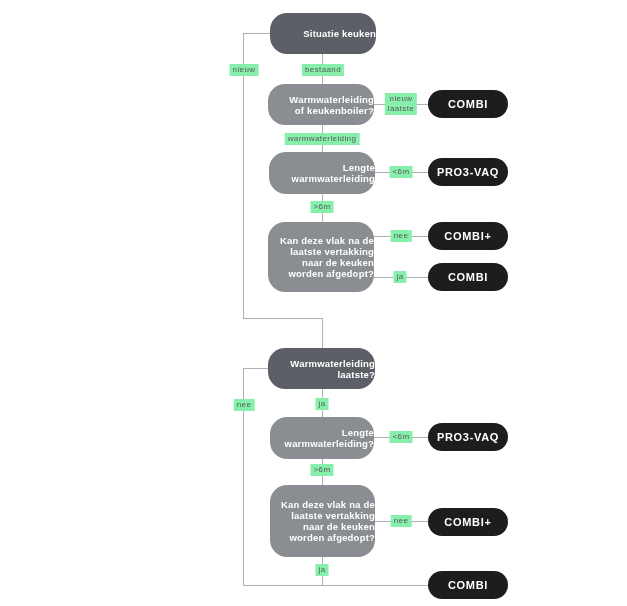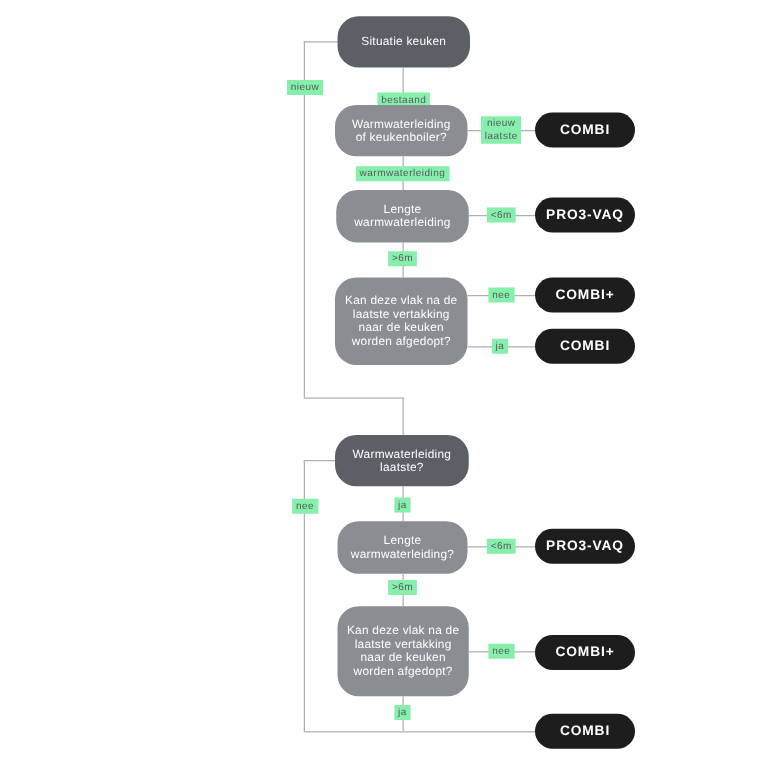--- a/index.html
+++ b/index.html
@@ -20,24 +20,24 @@
     background: #aeb0b3;
   }
   .h-line { height: 1px; }
   .v-line { width: 1px; }
   .box {
     position: absolute;
     border-radius: 17px;
     color: #ffffff;
     display: flex;
     flex-direction: column;
-    align-items: center;
+    align-items: flex-end;
     justify-content: center;
     text-align: center;
-    font-weight: normal;
+    font-weight: bold;
     font-size: 9.5px;
     line-height: 11px;
     letter-spacing: 0.2px;
     z-index: 2;
   }
   .box.dark { background: #5c6066; }
   .box.medium { background: #8a8d92; }
   .pill {
     position: absolute;
     width: 80px;
@@ -87,21 +87,21 @@
   <div class="h-line" style="left:243px;top:368px;width:25px"></div>
   <div class="v-line" style="left:243px;top:368px;height:217px"></div>
   <div class="v-line" style="left:322px;top:389px;height:28px"></div>
   <div class="h-line" style="left:374px;top:437px;width:54px"></div>
   <div class="v-line" style="left:322px;top:459px;height:26px"></div>
   <div class="h-line" style="left:375px;top:521px;width:53px"></div>
   <div class="v-line" style="left:322px;top:557px;height:28px"></div>
   <div class="h-line" style="left:243px;top:585px;width:185px"></div>
 
   <div class="edge-label" style="left:244px;top:70px">nieuw</div>
-  <div class="edge-label" style="left:323px;top:80px">bestaand</div>
+  <div class="edge-label" style="left:323px;top:70px">bestaand</div>
   <div class="edge-label" style="left:401px;top:104px">
     <span style="display:block">nieuw</span>
     <span style="display:block">laatste</span>
   </div>
   <div class="edge-label" style="left:322px;top:139px">warmwaterleiding</div>
   <div class="edge-label" style="left:401px;top:172px">&lt;6m</div>
   <div class="edge-label" style="left:322px;top:207px">&gt;6m</div>
   <div class="edge-label" style="left:401px;top:236px">nee</div>
   <div class="edge-label" style="left:400px;top:277px">ja</div>
 

